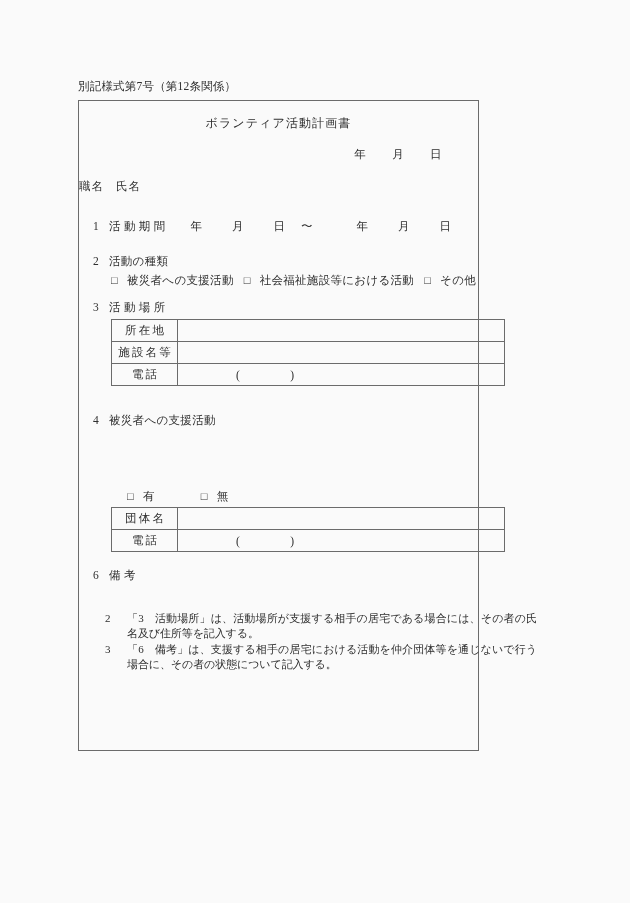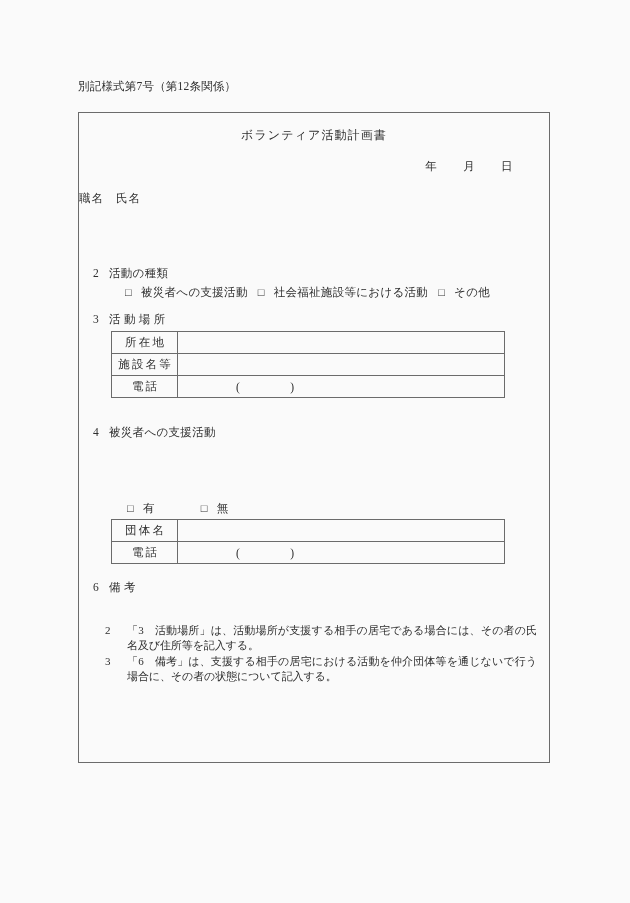--- a/index.html
+++ b/index.html
@@ -24,22 +24,22 @@
     font-size: 11.5px;
     letter-spacing: 0.2px;
     white-space: nowrap;
     color: #2e2e2e;
   }
 
   
   .form-box {
     position: absolute;
     left: 78px;
-    top: 112px;
-    width: 472px;
+    top: 100px;
+    width: 401px;
     height: 651px;
     border: 1px solid #6b6b6b;
     box-sizing: border-box;
     background: transparent;
   }
 
   .inner {
     position: relative;
     width: 100%;
     height: 100%;
@@ -108,21 +108,20 @@
   
   .sec2 { top: 153px; }
   .checkline {
     position: absolute;
     left: 32px;
     top: 172px;
     font-size: 11.5px;
     color: #2e2e2e;
     white-space: nowrap;
     letter-spacing: 0.3px;
-    margin-left: 14px;
   }
   .cb {
     display: inline-block;
     font-size: 11px;
     line-height: 1;
   }
   .cb-gap { display: inline-block; width: 9px; }
   .opt-gap { display: inline-block; width: 10px; }
 
   
@@ -223,20 +222,23 @@
     <div class="doc-title">ボランティア活動計画書</div>
 
     <div class="date-line">
       <span>年</span><span class="sp"></span><span>月</span><span class="sp"></span><span>日</span>
     </div>
 
     <div class="signature-line">
       <span>職名</span><span class="gap"></span><span>氏名</span>
     </div>
 
+    <div class="section sec1">
+      <span class="sec-num">1</span><span class="wide">活動期間</span><span class="g1"></span><span>年</span><span class="g2"></span><span>月</span><span class="g3"></span><span>日</span><span class="g4"></span><span>〜</span><span class="g5"></span><span>年</span><span class="g2"></span><span>月</span><span class="g3"></span><span>日</span>
+    </div>
 
     <div class="section sec2">
       <span class="sec-num">2</span><span class="normal">活動の種類</span>
     </div>
 
     <div class="checkline">
       <span class="cb">□</span><span class="cb-gap"></span><span>被災者への支援活動</span><span class="opt-gap"></span><span class="cb">□</span><span class="cb-gap"></span><span>社会福祉施設等における活動</span><span class="opt-gap"></span><span class="cb">□</span><span class="cb-gap"></span><span>その他</span>
     </div>
 
     <div class="section sec3">

